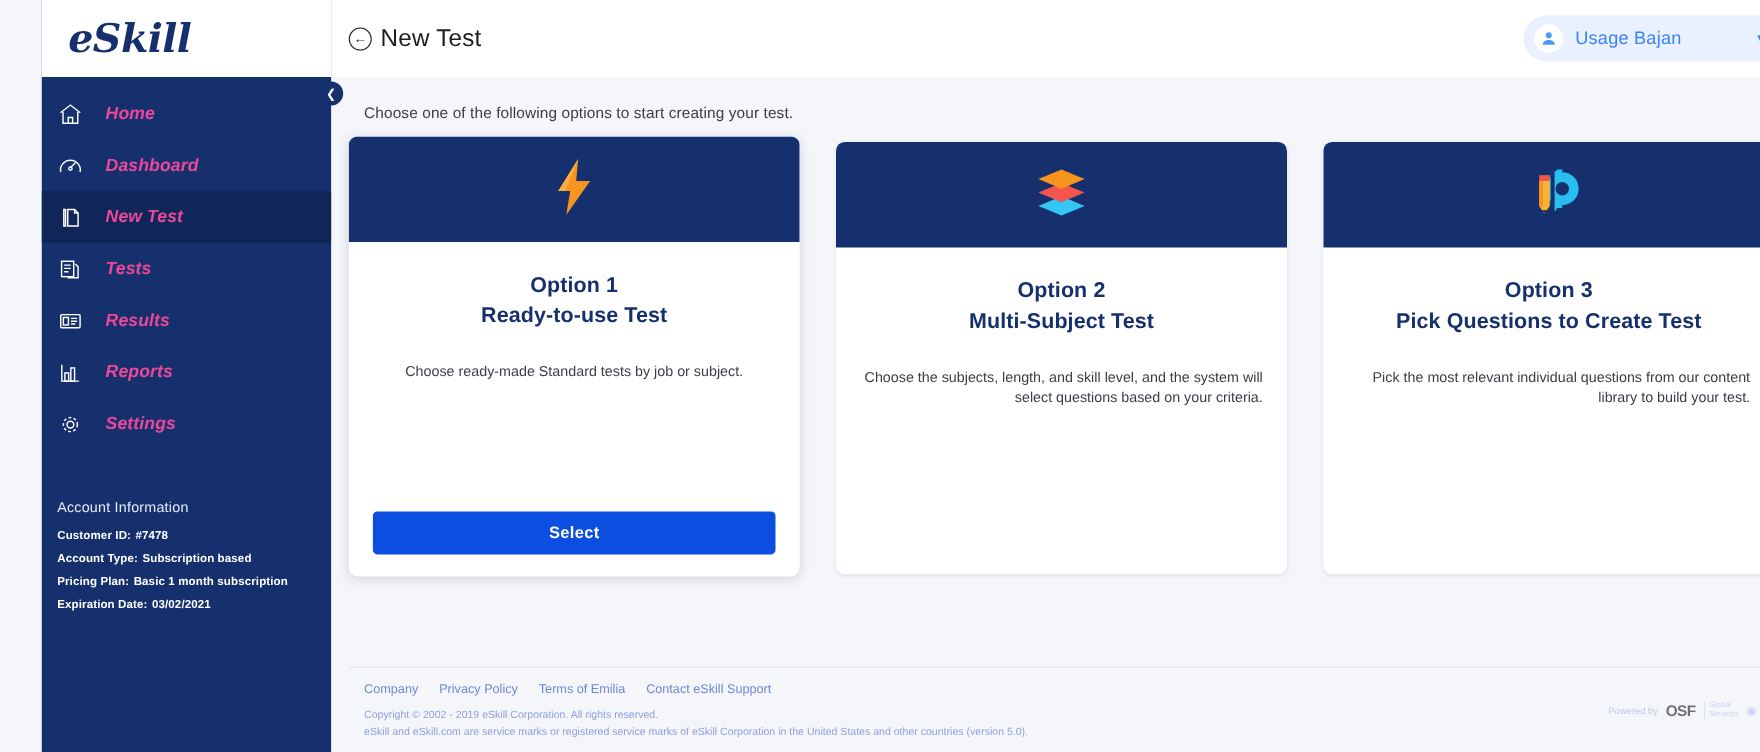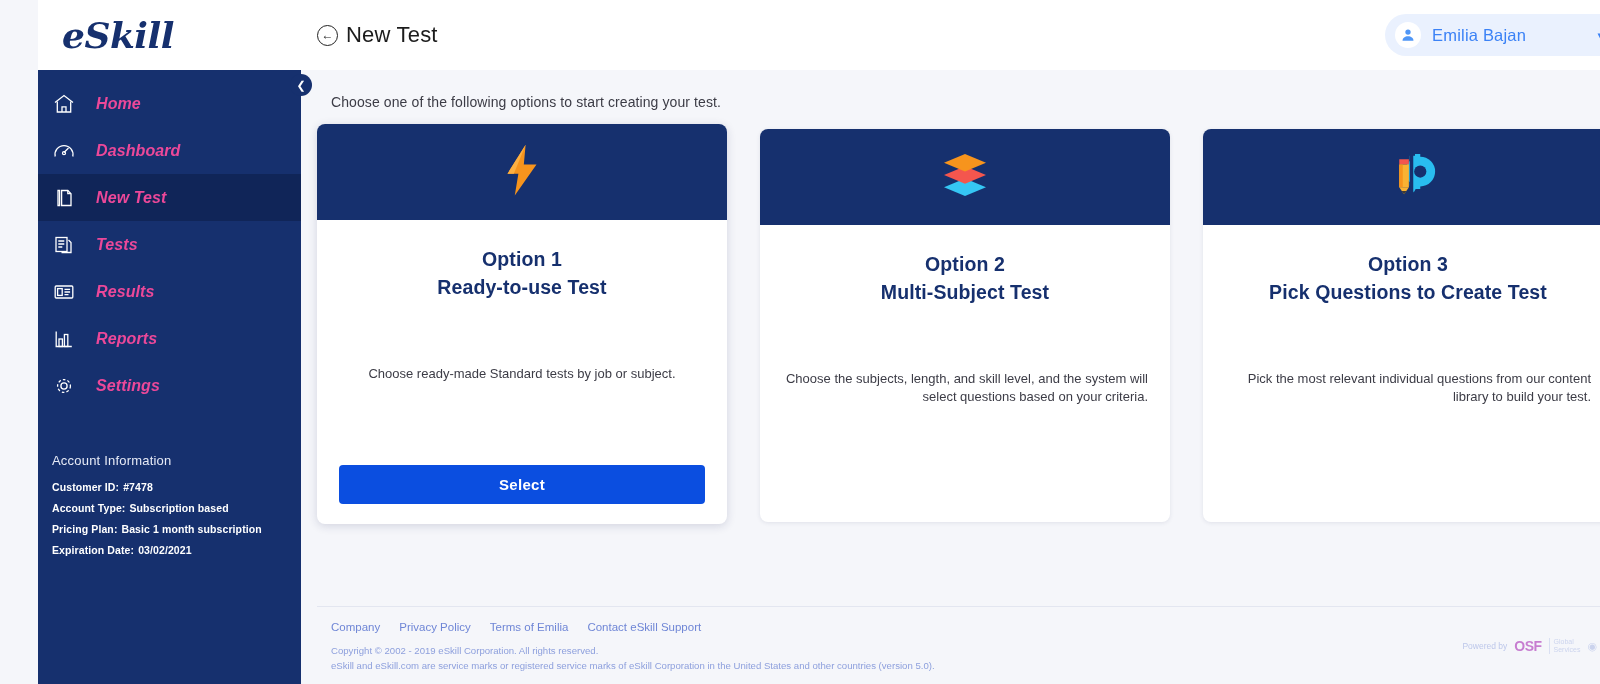--- a/index.html
+++ b/index.html
@@ -232,21 +232,20 @@
     justify-content: center;
   }
   .card.featured .card-head { height: 96px; }
 
   .card-body {
     flex: 1;
     display: flex;
     flex-direction: column;
     align-items: center;
     padding: 0 22px 20px;
-    gap: 36px;
   }
   .card-title {
     margin-top: 25px;
     text-align: center;
     font-size: 19.5px;
     font-weight: 700;
     color: #16306e;
     line-height: 1.45;
     letter-spacing: 0.1px;
   }
@@ -302,21 +301,21 @@
     position: absolute;
     right: 16px;
     bottom: 30px;
     display: flex;
     align-items: center;
     gap: 7px;
     opacity: 0.55;
     margin-top: 48px;
   }
   .powered .pw-label { font-size: 8.5px; color: #8ea0dd; }
-  .powered .osf { font-size: 14px; font-weight: 700; color: #a21caf; letter-spacing: -0.5px; }
+  .powered .osf { font-size: 14px; font-weight: 700; color: #000000; letter-spacing: -0.5px; }
   .powered .gl { font-size: 7px; color: #aab8e4; line-height: 1.1; border-left: 1px solid #c3cdec; padding-left: 4px; }
   .powered .globe { font-size: 11px; color: #aab8e4; }
 </style>
 </head>
 <body>
 
 <div id="app">
 
   <aside class="sidebar">
 
@@ -434,21 +433,21 @@
         <span class="page-title">New Test</span>
       </div>
 
       <div class="user-chip">
         <span class="avatar">
           <svg width="16" height="16" viewBox="0 0 24 24" fill="#4f96f6">
             <circle cx="12" cy="7.6" r="4"></circle>
             <path d="M3.8 20.5c0-4.2 3.7-6.6 8.2-6.6s8.2 2.4 8.2 6.6z"></path>
           </svg>
         </span>
-        <span class="user-name">Emilia Bajan</span>
+        <span class="user-name">Usage Bajan</span>
         <span class="chev">▾</span>
       </div>
     </header>
 
     <div class="content">
 
       <div class="subtitle">Choose one of the following options to start creating your test.</div>
 
       <div class="cards">
 

